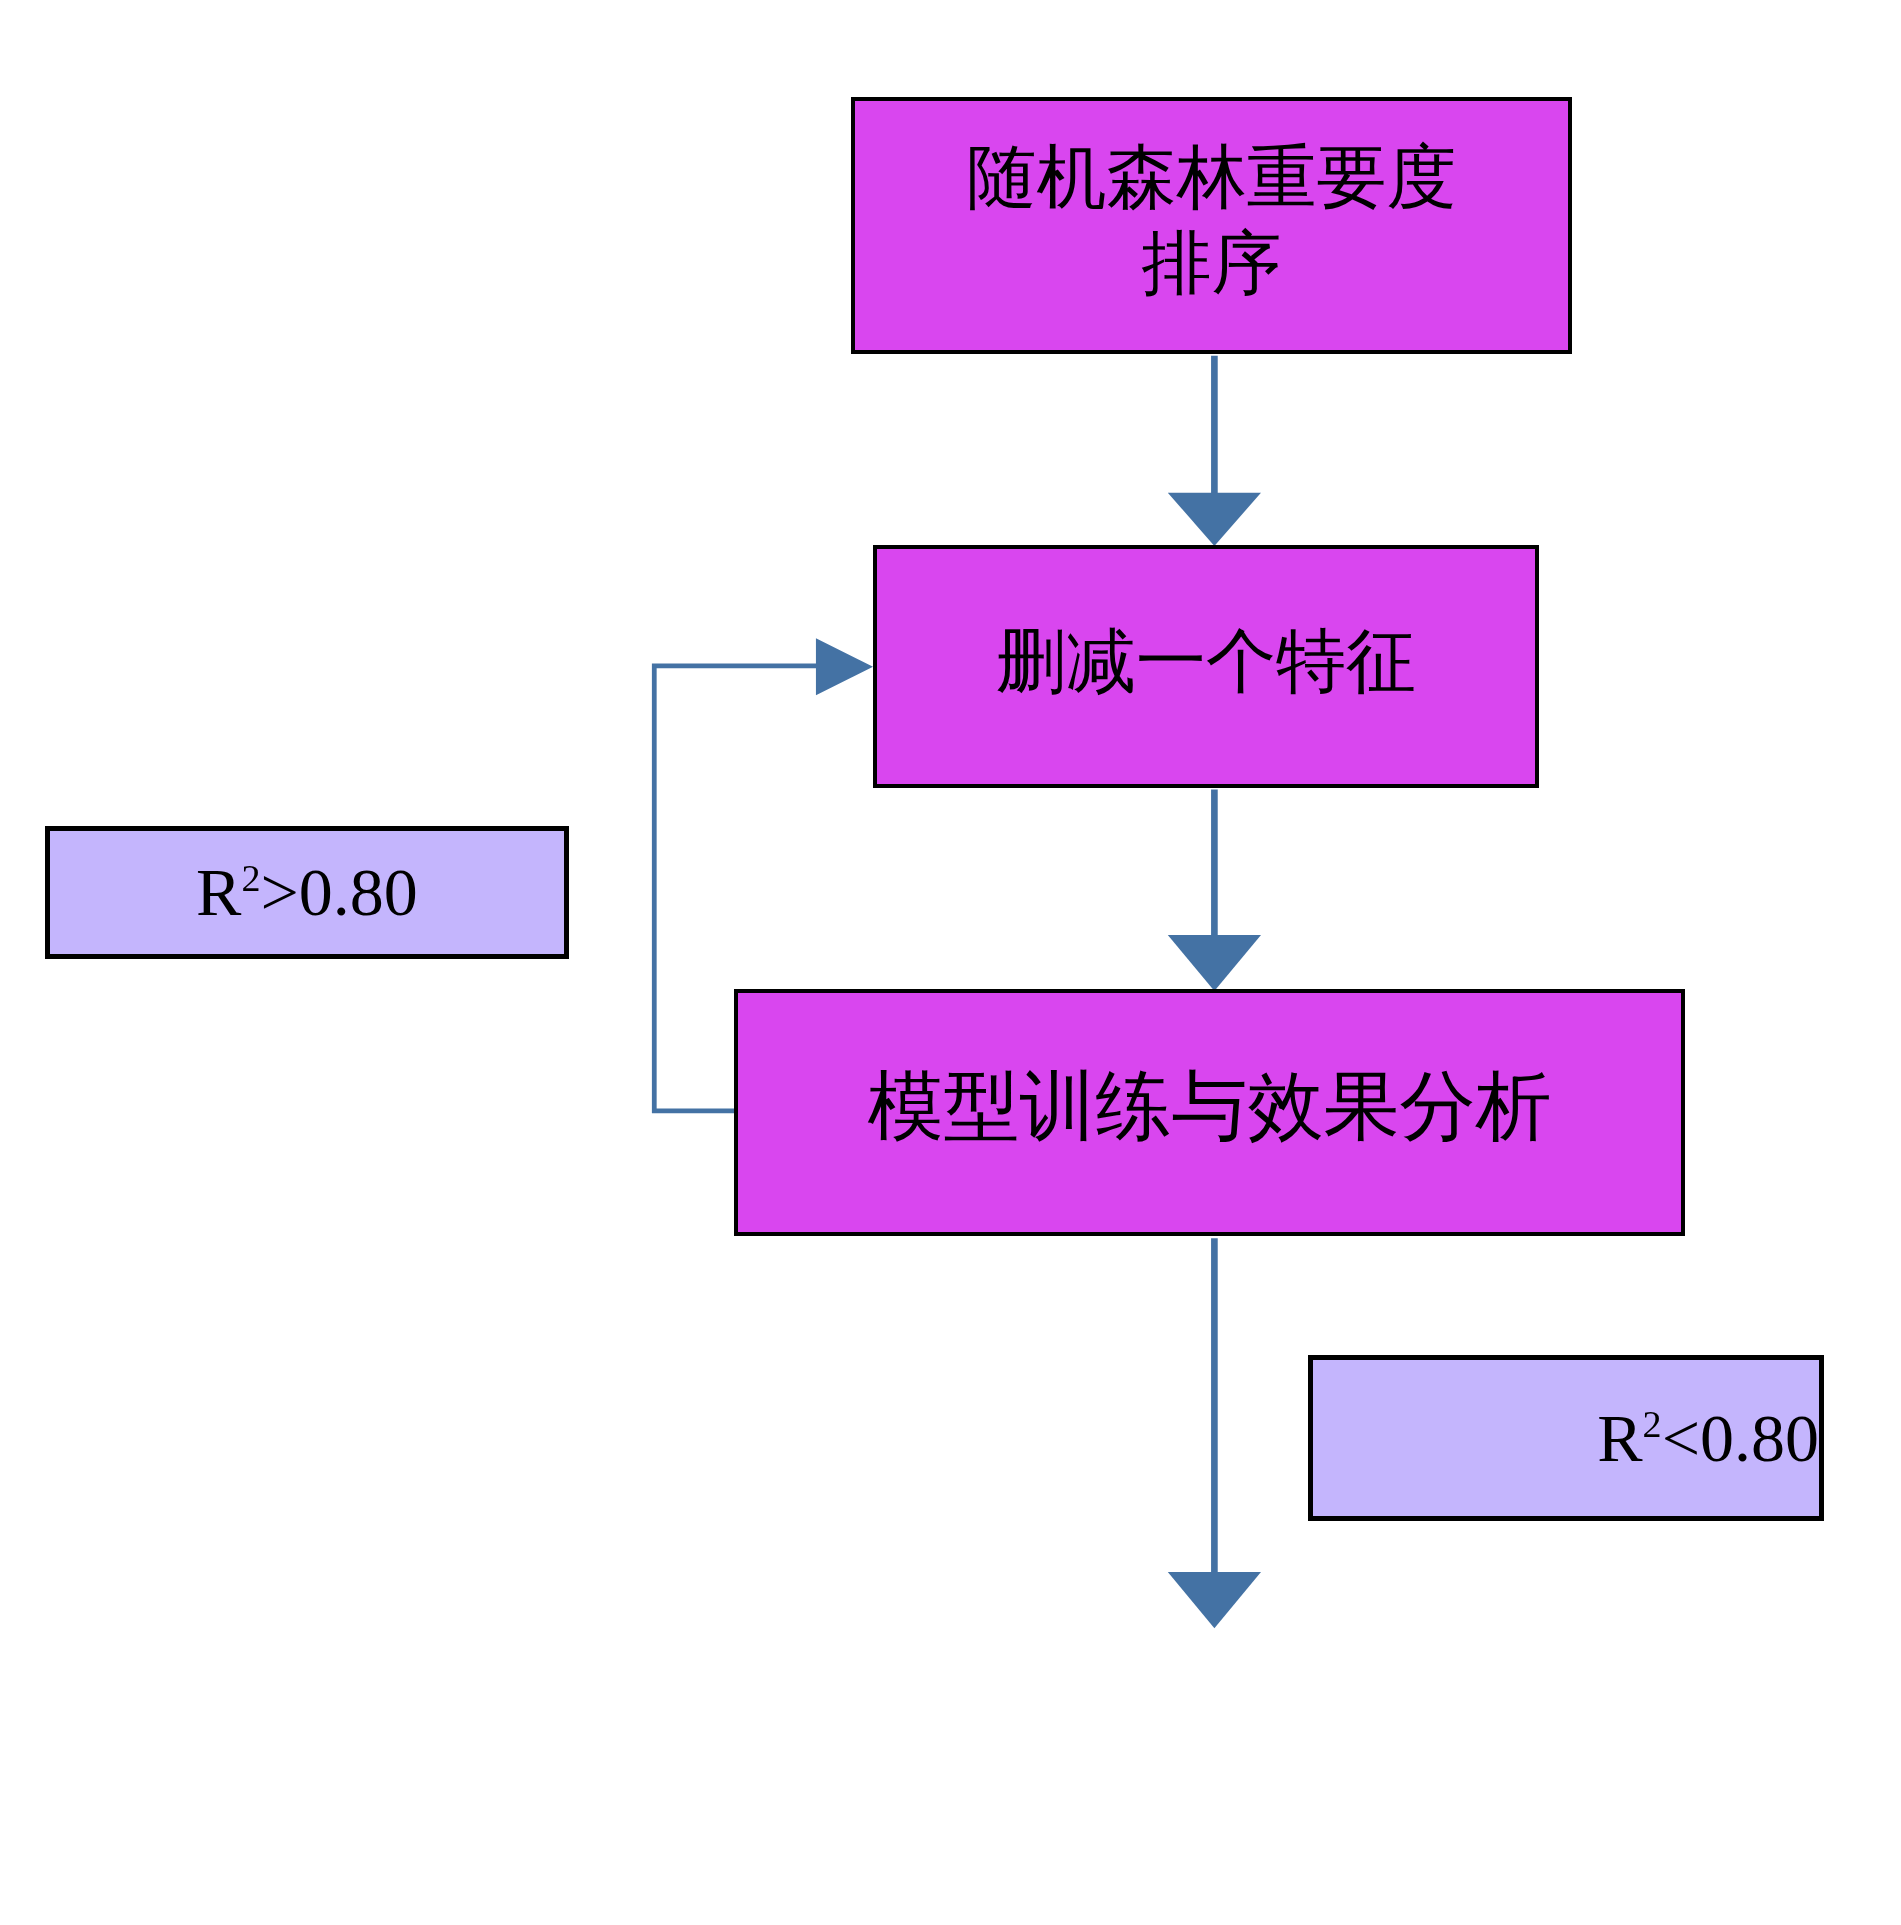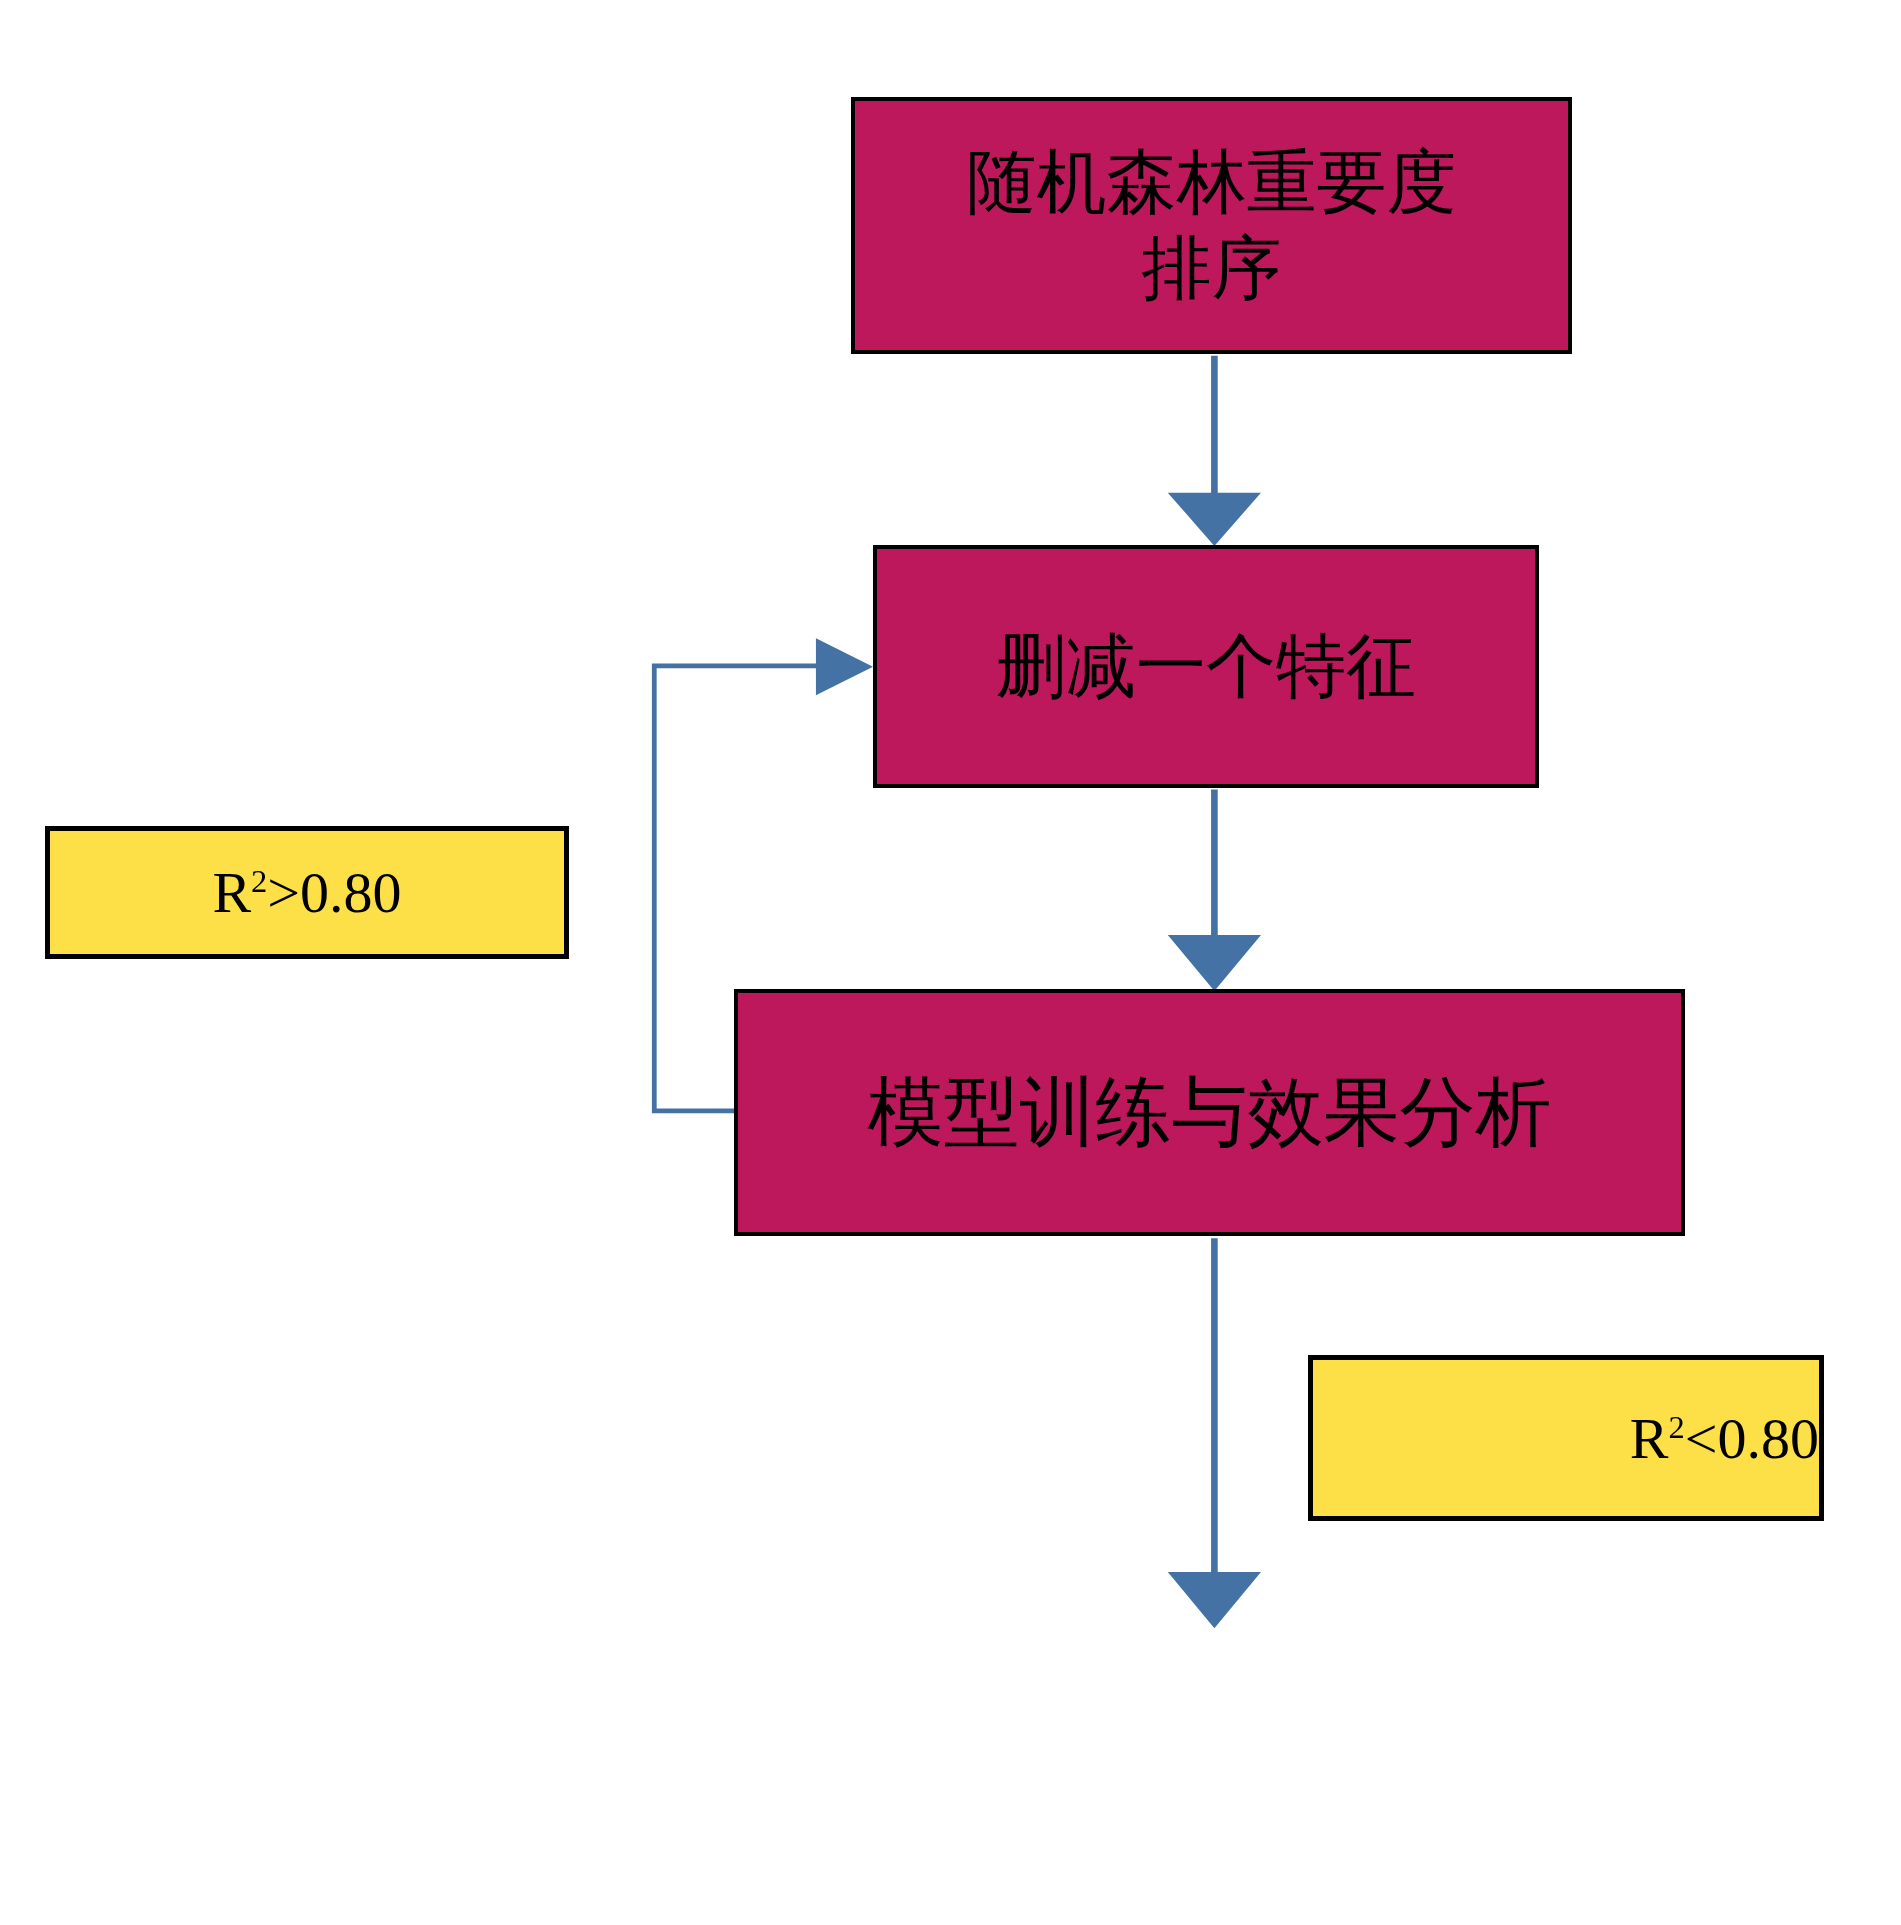--- a/index.html
+++ b/index.html
@@ -12,52 +12,52 @@
     width: 1901px;
     height: 1925px;
     background: #ffffff;
     overflow: hidden;
     font-family: "Liberation Serif", "DejaVu Serif", serif;
   }
   .node {
     position: absolute;
     box-sizing: border-box;
     border: 4.8px solid #000000;
-    background: #be185d;
+    background: #d946ef;
     display: flex;
     align-items: center;
     justify-content: center;
     text-align: center;
     color: #000000;
     line-height: 1.22;
-    font-family: Liberation Sans, sans-serif;
+    font-family: Liberation Mono, monospace;
   }
   .node .txt {
     display: block;
     white-space: pre-line;
     padding: 0 9.5px;
   }
 
   
   #node-rf-importance   { left: 851px;  top: 97px;  width: 721px;  height: 257px; font-size: 70px; }
   #node-remove-feature  { left: 873px;  top: 545px;  width: 666px;  height: 243px; font-size: 70px; }
   #node-train-eval      { left: 734px;  top: 989px; width: 951px; height: 247px; font-size: 76px; text-align: right; }
   #node-select-model    { left: 590px;  top: 1628px; width: 1080px; height: 274px; font-size: 76px; }
 
   .label-box {
     position: absolute;
     box-sizing: border-box;
     border: 5.7px solid #000000;
-    background: #fde047;
+    background: #c4b5fd;
     display: flex;
     align-items: center;
     justify-content: center;
     color: #000000;
     font-family: "Liberation Serif", "DejaVu Serif", serif;
-    font-size: 58px;
+    font-size: 68px;
   }
   #label-r2-gt { left: 45px;   top: 826px;  width: 524px; height: 133px; }
   #label-r2-lt { left: 1308px; top: 1355px; width: 516px; height: 166px; justify-content: flex-end; }
 
   .sup {
     font-size: 0.56em;
     vertical-align: super;
     line-height: 0;
   }
 

